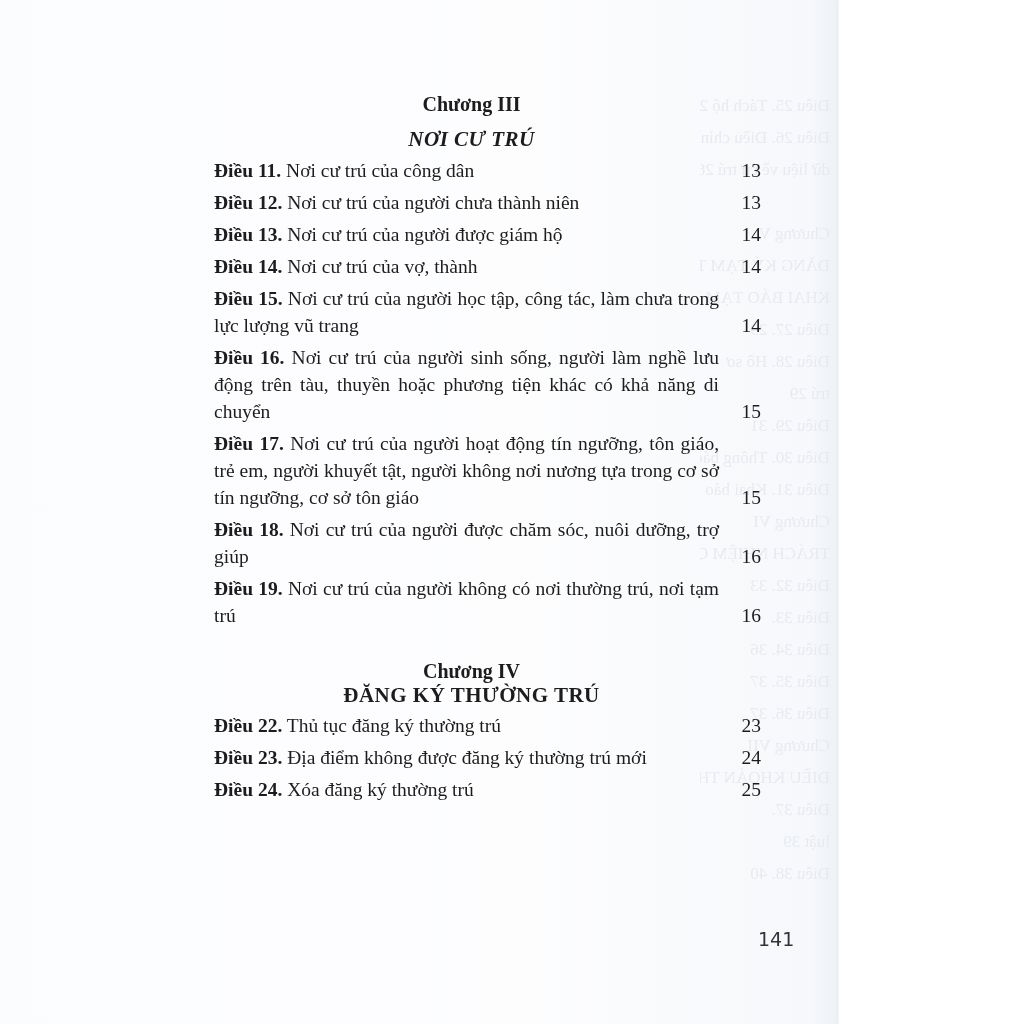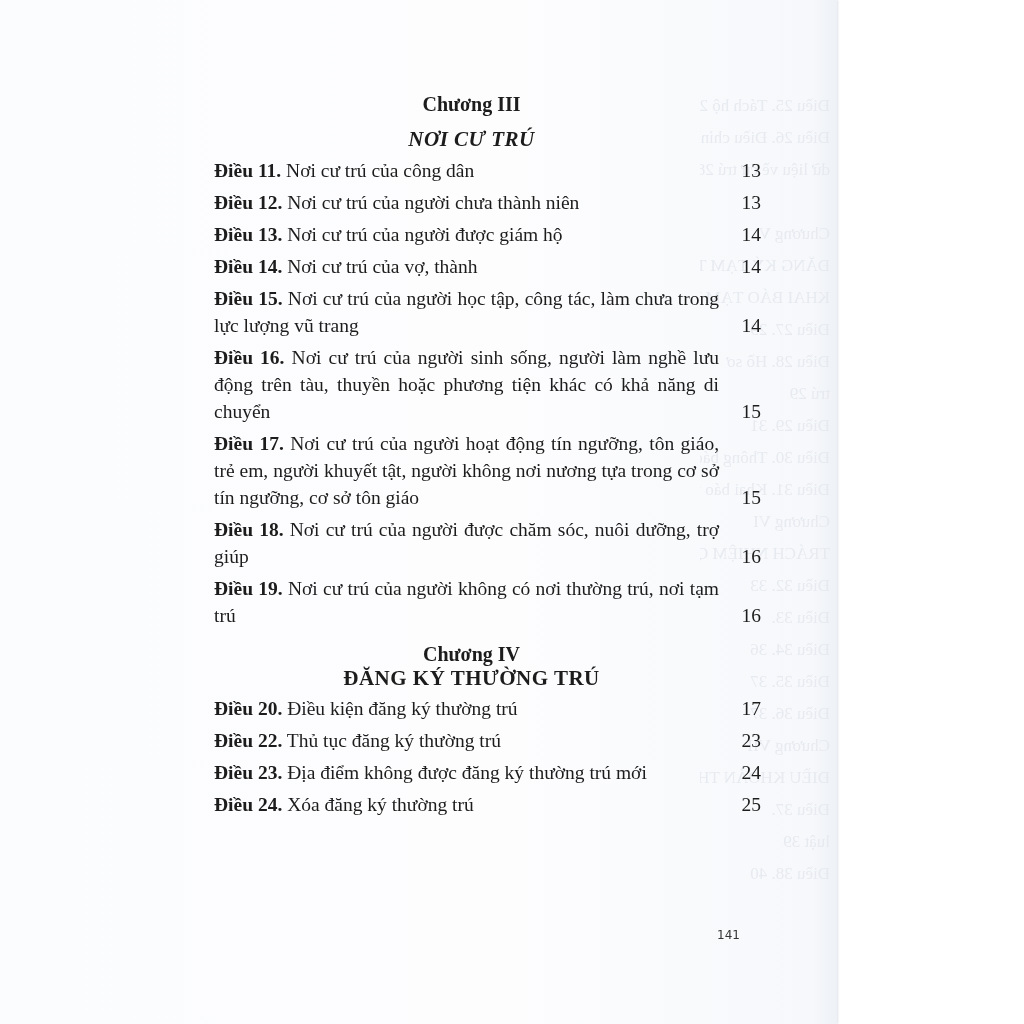--- a/index.html
+++ b/index.html
@@ -26,33 +26,33 @@
     }
     .chapter-label {
       text-align: center; font-weight: bold; font-size: 20px; line-height: 30px;
       padding-right: 40px;
     }
     .chapter-title {
       text-align: center; font-weight: bold; font-size: 21px; line-height: 28px;
       letter-spacing: 0.5px; padding-right: 40px; margin-bottom: 4px;
     }
     .chapter-title.c3 { margin-top: 6px; font-style: italic; }
-    .chapter-label.c4 { margin-top: 14px; line-height: 22px; text-align: center; }
+    .chapter-label.c4 { margin-top: 31px; line-height: 22px; text-align: center; }
     .chapter-title.c4 { line-height: 26px; margin-bottom: 4px; text-align: center; }
     .entry {
       position: relative; margin-bottom: 5px; padding-right: 50px;
     }
     .entry .art { font-weight: bold; }
     .entry .pg {
       position: absolute; right: 8px; bottom: 0; text-align: left;
     }
     .entry.justify .txt { text-align: justify; }
     .page-number {
-      position: absolute; left: 717px; top: 928px;
-      font-family: "DejaVu Sans", sans-serif; font-size: 12px; color: #333;
+      position: absolute; left: 758px; top: 928px;
+      font-family: "DejaVu Sans", sans-serif; font-size: 19px; color: #333;
     }
   </style>
 </head>
 <body>
 
 <div class="page">
 
   <div class="bleed">
     Điều 25. Tách hộ 26<br>Điều 26. Điều chỉnh thông tin<br>dữ liệu về cư trú 28<br><br>Chương V<br>ĐĂNG KÝ TẠM TRÚ<br>KHAI BÁO TẠM VẮNG<br>Điều 27. 29<br>Điều 28. Hồ sơ<br>trú 29<br>Điều 29. 31<br>Điều 30. Thông báo lưu trú<br>Điều 31. Khai báo tạm vắng<br>Chương VI<br>TRÁCH NHIỆM QUẢN LÝ<br>Điều 32. 33<br>Điều 33.<br>Điều 34. 36<br>Điều 35. 37<br>Điều 36. 37<br>Chương VII<br>ĐIỀU KHOẢN THI HÀNH<br>Điều 37.<br>luật 39<br>Điều 38. 40
   </div>
@@ -100,25 +100,20 @@
     </div>
     <div class="entry justify">
       <div class="txt"><span class="art">Điều 19.</span> <span>Nơi cư trú của người không có nơi thường trú, nơi tạm trú</span></div>
       <span class="pg">16</span>
     </div>
 
     <div class="chapter-label c4">Chương IV</div>
     <div class="chapter-title c4">ĐĂNG KÝ THƯỜNG TRÚ</div>
 
     <div class="entry">
-      <span class="art">Điều 20.</span>
-      <span class="txt">Điều kiện đăng ký thường trú</span>
-      <span class="pg">17</span>
-    </div>
-    <div class="entry">
       <span class="art">Điều 22.</span>
       <span class="txt">Thủ tục đăng ký thường trú</span>
       <span class="pg">23</span>
     </div>
     <div class="entry justify">
       <div class="txt"><span class="art">Điều 23.</span> <span>Địa điểm không được đăng ký thường trú mới</span></div>
       <span class="pg">24</span>
     </div>
     <div class="entry">
       <span class="art">Điều 24.</span>

